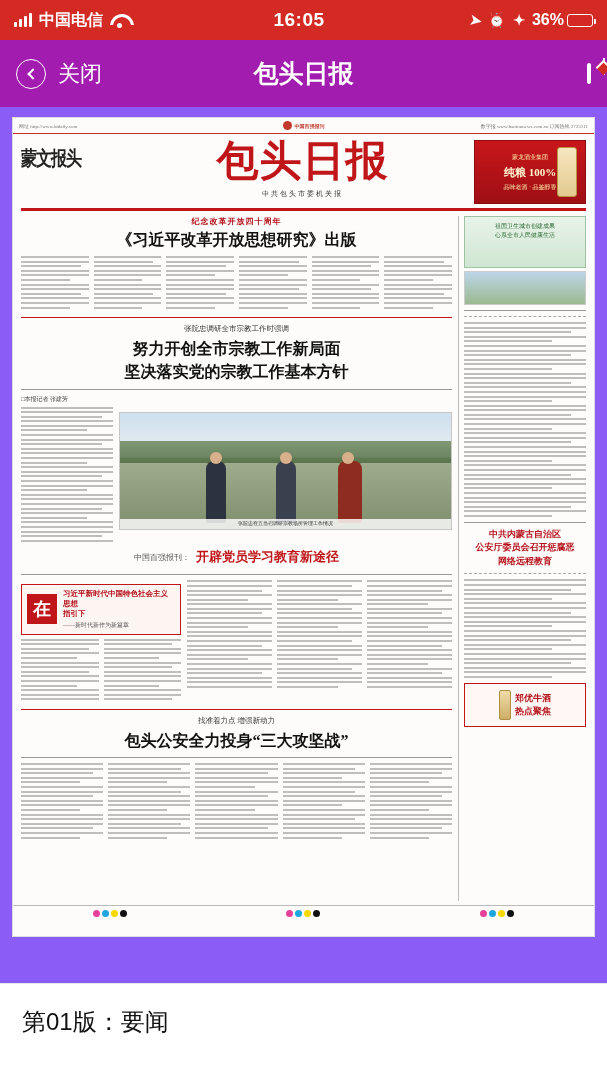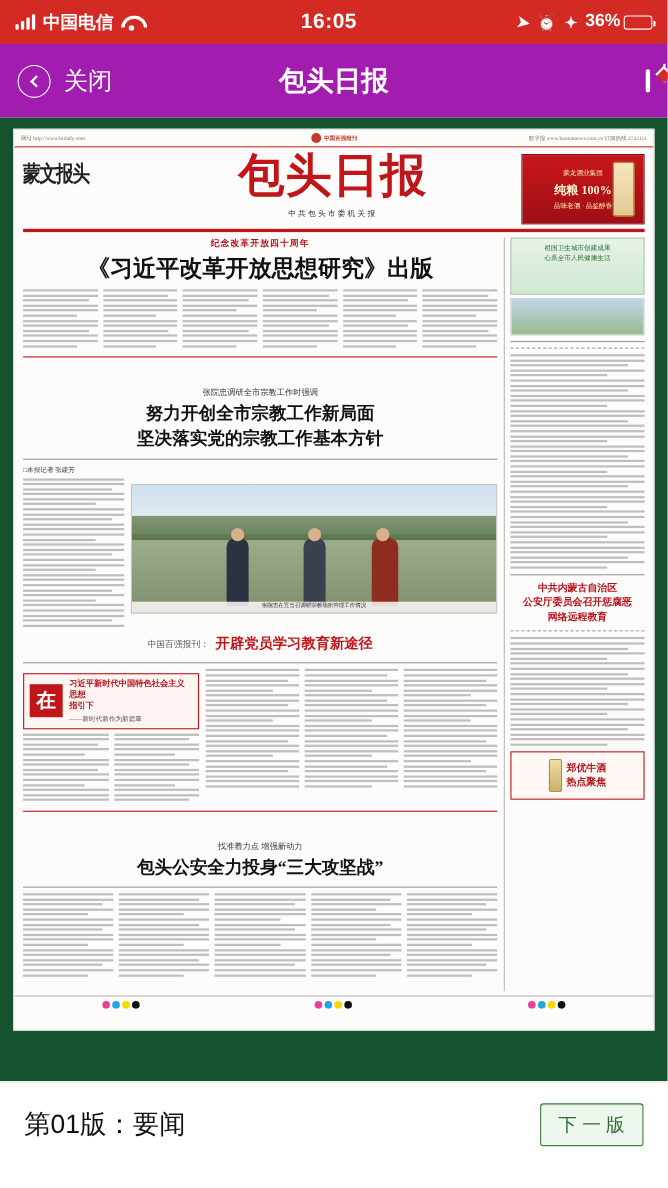--- a/index.html
+++ b/index.html
@@ -81,21 +81,21 @@
   }
   .share-box::after{
     content:""; position:absolute; left:9px; top:-3px; width:9px; height:9px;
     border-left:2px solid #fff; border-top:2px solid #fff;
     transform: rotate(45deg); background:#d32b23;
   }
 
   
   .paper-area {
     position:absolute; top:107px; left:0; right:0; bottom:97px;
-    background:#14532d; padding: 10px 12px 0 12px;
+    background:#8b5cf6; padding: 10px 12px 0 12px;
   }
   .paper {
     width:100%; height:820px; background:#fdfcfa;
     border:1px solid #ddd; position:relative; overflow:hidden;
     font-family:"Liberation Serif", serif;
   }
 
   
   .top-strip {
     display:flex; align-items:center; justify-content:center; gap:10px;
@@ -142,27 +142,27 @@
 
   .rule-dbl { border-top:2px solid #c0161a; border-bottom:1px solid #c0161a; height:3px; margin:0 8px; }
 
   
   .body-grid { display:flex; padding:5px 8px 0 8px; gap:6px; height:690px; }
   .col-main { flex:1; display:flex; flex-direction:column; }
   .col-side { width:128px; border-left:1px solid #bbb; padding-left:5px; }
 
   .kicker { text-align:center; font-size:8px; color:#b5121b; font-weight:bold; letter-spacing:1px; }
   .headline-1 {
-    text-align:center; font-size:21px; font-weight:bold; color:#111;
+    text-align:center; font-size:16px; font-weight:bold; color:#111;
     margin:3px 0 5px 0; letter-spacing:0px; white-space:nowrap;
   }
   .headline-2 {
     text-align:center; font-size:16px; font-weight:bold; color:#111; line-height:1.45;
   }
-  .kicker-2 { text-align:center; font-size:7.5px; color:#333; margin-bottom:3px;margin-top:21px; }
+  .kicker-2 { text-align:center; font-size:7.5px; color:#333; margin-bottom:3px; }
 
   
   .tcols { display:flex; gap:5px; }
   .tcol { flex:1; }
   .ln { height:2px; background:#8b8b8b; margin-bottom:2.6px; opacity:.55; }
   .ln.s { width:72%; }
   .ln.m { width:88%; }
   .hr-thin { border-top:1px solid #999; margin:5px 0; }
   .hr-red { border-top:1.5px solid #c0161a; margin:6px 0; }
   .hr-dash { border-top:1px dashed #aaa; margin:5px 0; }
@@ -829,16 +829,15 @@
             <span class="cb" style="background:#f5d900"></span>
             <span class="cb" style="background:#111"></span>
         </span>
       </div>
 
     </div>
   </div>
 
   <div class="footer">
     <div class="page-label">第01版：要闻</div>
-    <div class="next-btn">下 一 版</div>
   </div>
 
 </div>
 
 </body></html>

